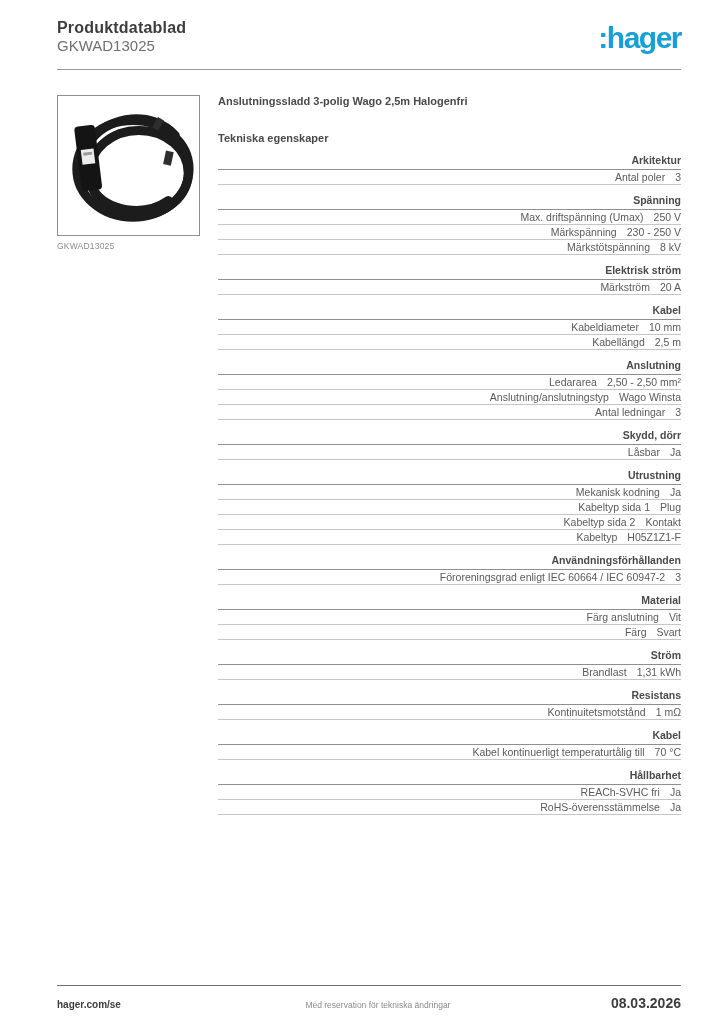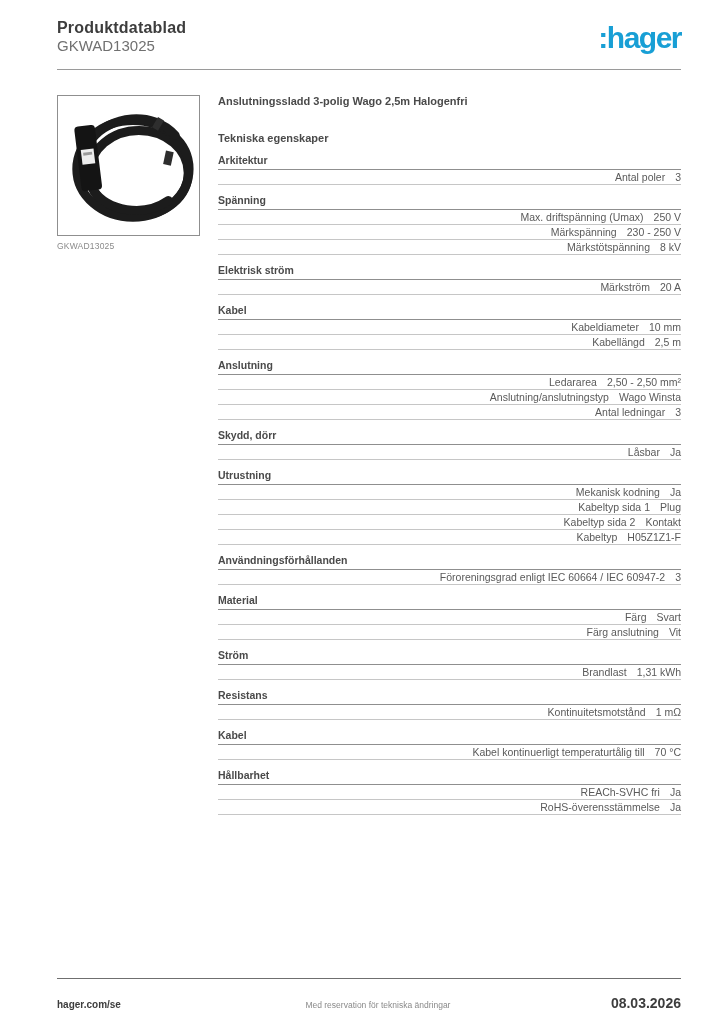--- a/index.html
+++ b/index.html
@@ -18,27 +18,27 @@
   
   .content { position:absolute; left:57px; right:43px; top:95px; display:flex; align-items:flex-start; }
   .image-col { width:148px; flex:none; margin-right:13px; }
   .image-box { width:143px; height:141px; border:1px solid #8f8f8f; background:#fff; box-sizing:border-box; overflow:hidden; }
   .image-box svg { display:block; width:100%; height:100%; }
   .image-caption { font-size:8.5px; color:#8a8a8a; margin-top:5px; letter-spacing:0.2px; }
 
   .spec-col { flex:1; min-width:0; }
   .title { font-size:11px; font-weight:bold; color:#4a4a4a; line-height:13px; }
   .subtitle { font-size:11px; font-weight:bold; color:#4a4a4a; line-height:13px; margin-top:24px; }
-  .section-heading { font-size:10.5px; font-weight:bold; color:#4a4a4a; line-height:11px; margin-top:10px; padding-bottom:3px; border-bottom:1px solid #8f8f8f; }
+  .section-heading { font-size:10.5px; font-weight:bold; color:#4a4a4a; line-height:11px; margin-top:10px; padding-bottom:3px; border-bottom:1px solid #8f8f8f;text-align:right; }
   .row { display:flex; justify-content:flex-end; align-items:baseline; font-size:10.5px; color:#5a5a5a; line-height:11px; padding:2px 0 1px 0; border-bottom:1px solid #c6c6c6; }
   .row .lbl { text-align:left; }
   .row .val { text-align:right; white-space:nowrap; padding-left:10px; }
 
   
-  .footer { position:absolute; left:57px; right:43px; bottom:13px; border-top:1px solid #6f6f6f; padding-top:16px; display:flex; justify-content:space-between; align-items:baseline; }
+  .footer { position:absolute; left:57px; right:43px; bottom:13px; border-top:1px solid #6f6f6f; padding-top:9px; display:flex; justify-content:space-between; align-items:baseline; }
   .footer .site { font-size:10px; font-weight:bold; color:#3d3d3d; text-decoration:none; }
   .footer .disclaimer { font-size:8.5px; color:#8a8a8a;margin-left:24px; }
   .footer .date { font-size:14px; font-weight:bold; color:#3d3d3d; }
 </style>
 </head>
 <body>
 
 <div class="page">
 
   <div class="header">
@@ -196,27 +196,27 @@
     <span class="lbl">Föroreningsgrad enligt IEC 60664 / IEC 60947-2</span>
     <span class="val">3</span>
   </div>
 </div>
   </div>
 
   <div class="section">
     <div class="section-heading">Material</div>
     <div>
   <div class="row">
+    <span class="lbl">Färg anslutning</span>
+    <span class="val">Vit</span>
+  </div>
+
+  <div class="row">
     <span class="lbl">Färg</span>
     <span class="val">Svart</span>
-  </div>
-
-  <div class="row">
-    <span class="lbl">Färg anslutning</span>
-    <span class="val">Vit</span>
   </div>
 </div>
   </div>
 
   <div class="section">
     <div class="section-heading">Ström</div>
     <div>
   <div class="row">
     <span class="lbl">Brandlast</span>
     <span class="val">1,31 kWh</span>

